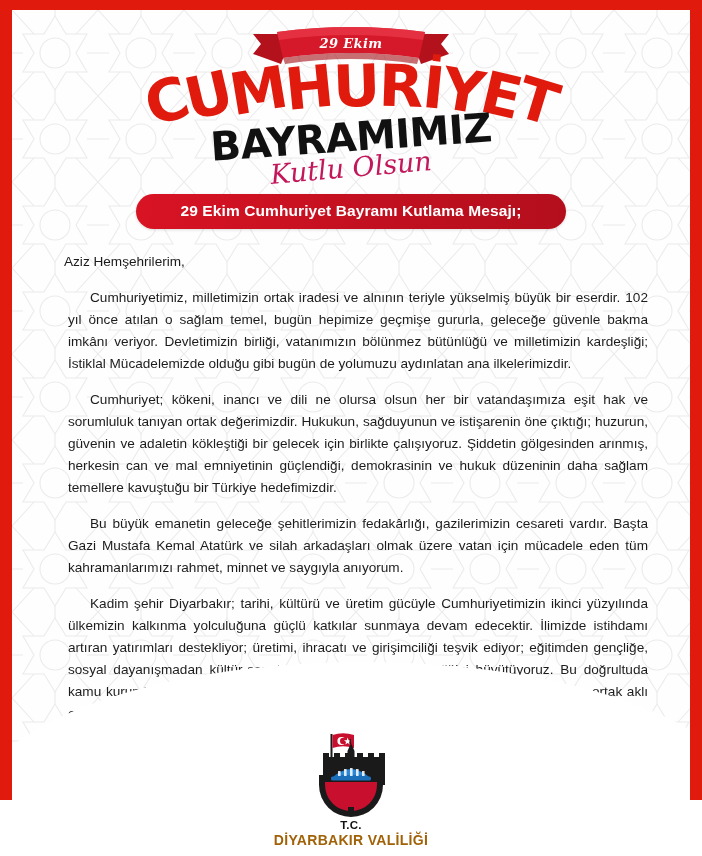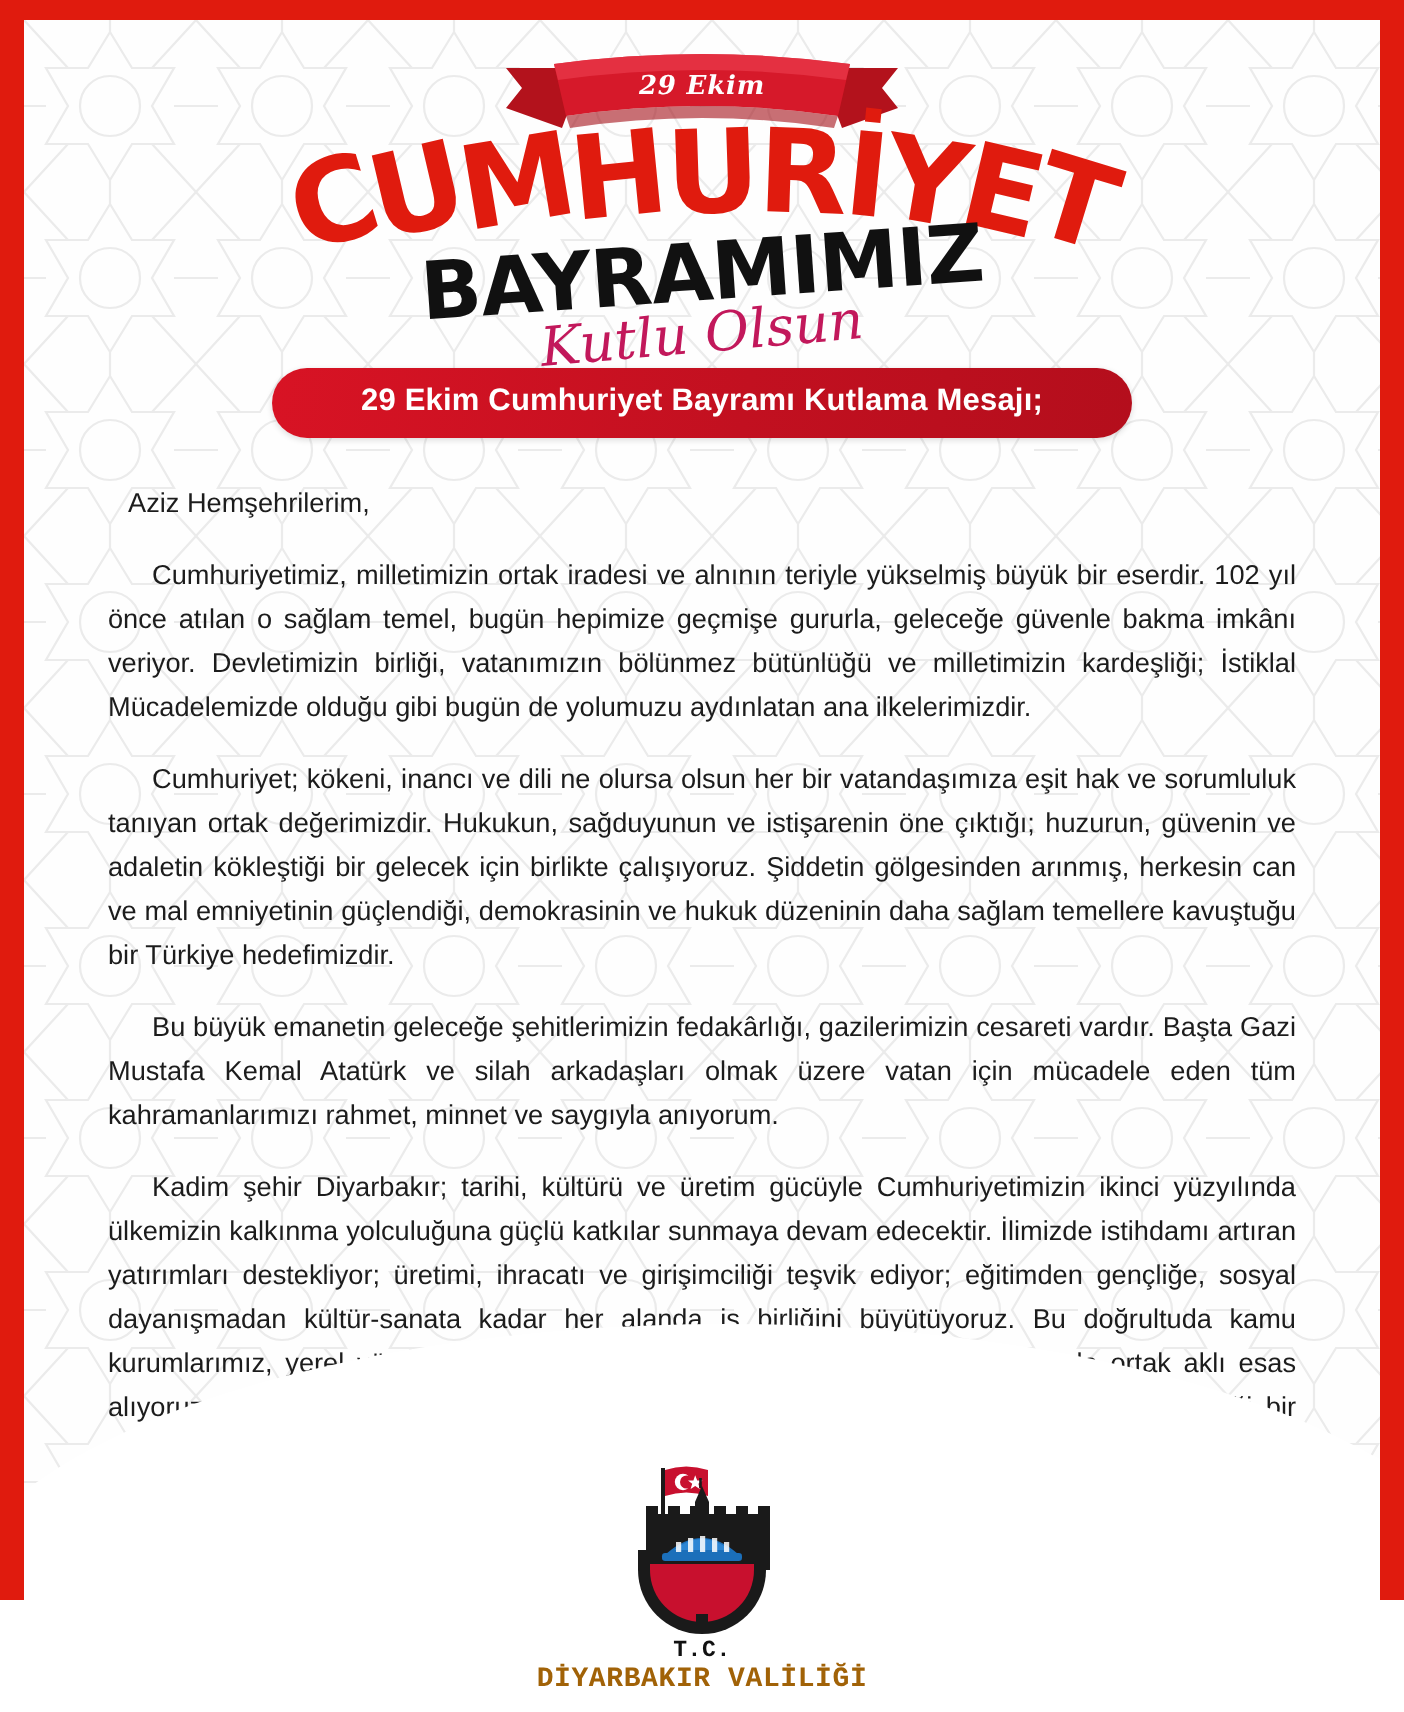--- a/index.html
+++ b/index.html
@@ -154,21 +154,21 @@
     font-style: italic;
     font-size: 27px;
     color: #c2185b;
     white-space: nowrap;
   }
 
   
   .banner-row {
     position: relative;
     text-align: center;
-    margin-top: 2px;
+    margin-top: 12px;
   }
   .banner {
     display: inline-block;
     padding: 8px 44px 9px 44px;
     border-radius: 22px;
     background: linear-gradient(100deg, #d81324 0%, #c21020 55%, #b40e1c 100%);
     color: #ffffff;
     font-size: 15.5px;
     font-weight: bold;
     letter-spacing: 0.1px;
@@ -182,34 +182,33 @@
     font-size: 13.6px;
     line-height: 22px;
     color: #1c1c1c;
     text-align: justify;
   }
   .letter .salutation {
     margin: 12px 0 14px 10px;
     text-align: left;
   }
   .letter p.para {
-    margin: 0 0 14px 0;
+    margin: 0 0 14px 14px;
     text-indent: 22px;
   }
   .letter p.para:last-child { margin-bottom: 0; }
 
   
   .footer {
     position: absolute;
     left: 0;
     bottom: 8px;
     width: 702px;
     text-align: center;
     z-index: 8;
-    font-family: Liberation Mono, monospace;
   }
   .emblem {
     display: block;
     margin: 0 auto 2px auto;
   }
   .footer-line1 {
     font-size: 11.5px;
     font-weight: bold;
     color: #111111;
     letter-spacing: 0.3px;

